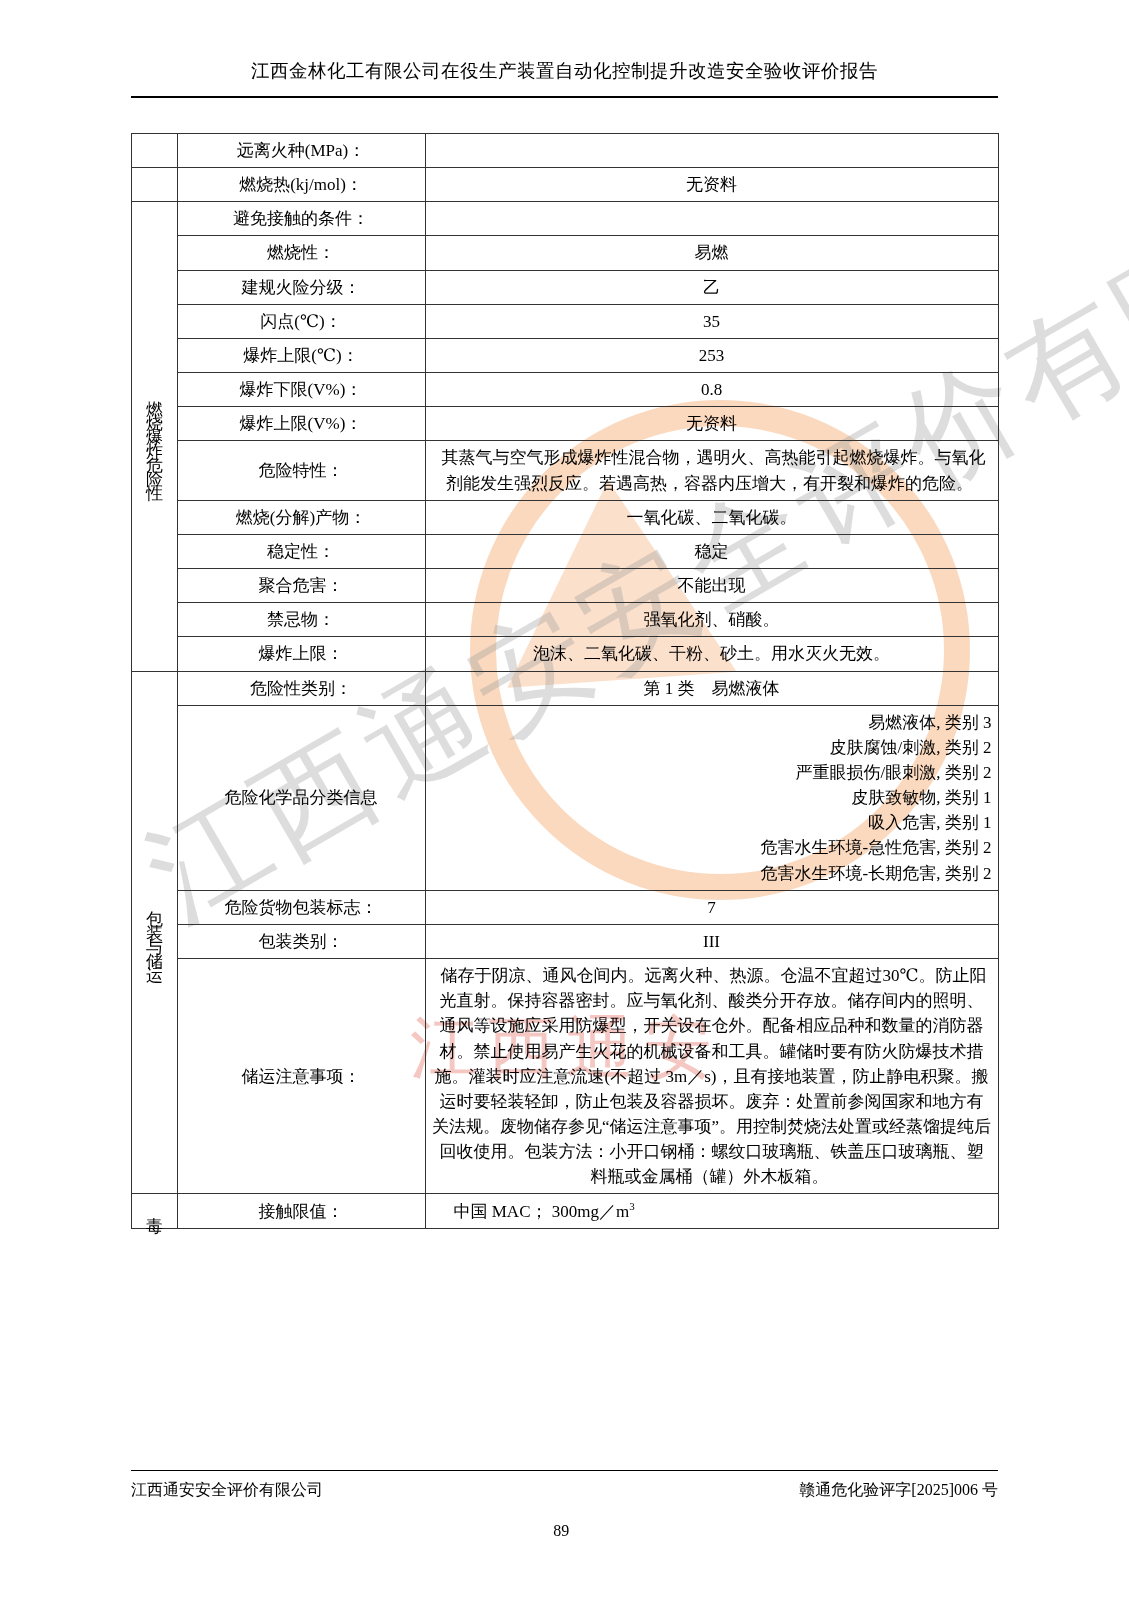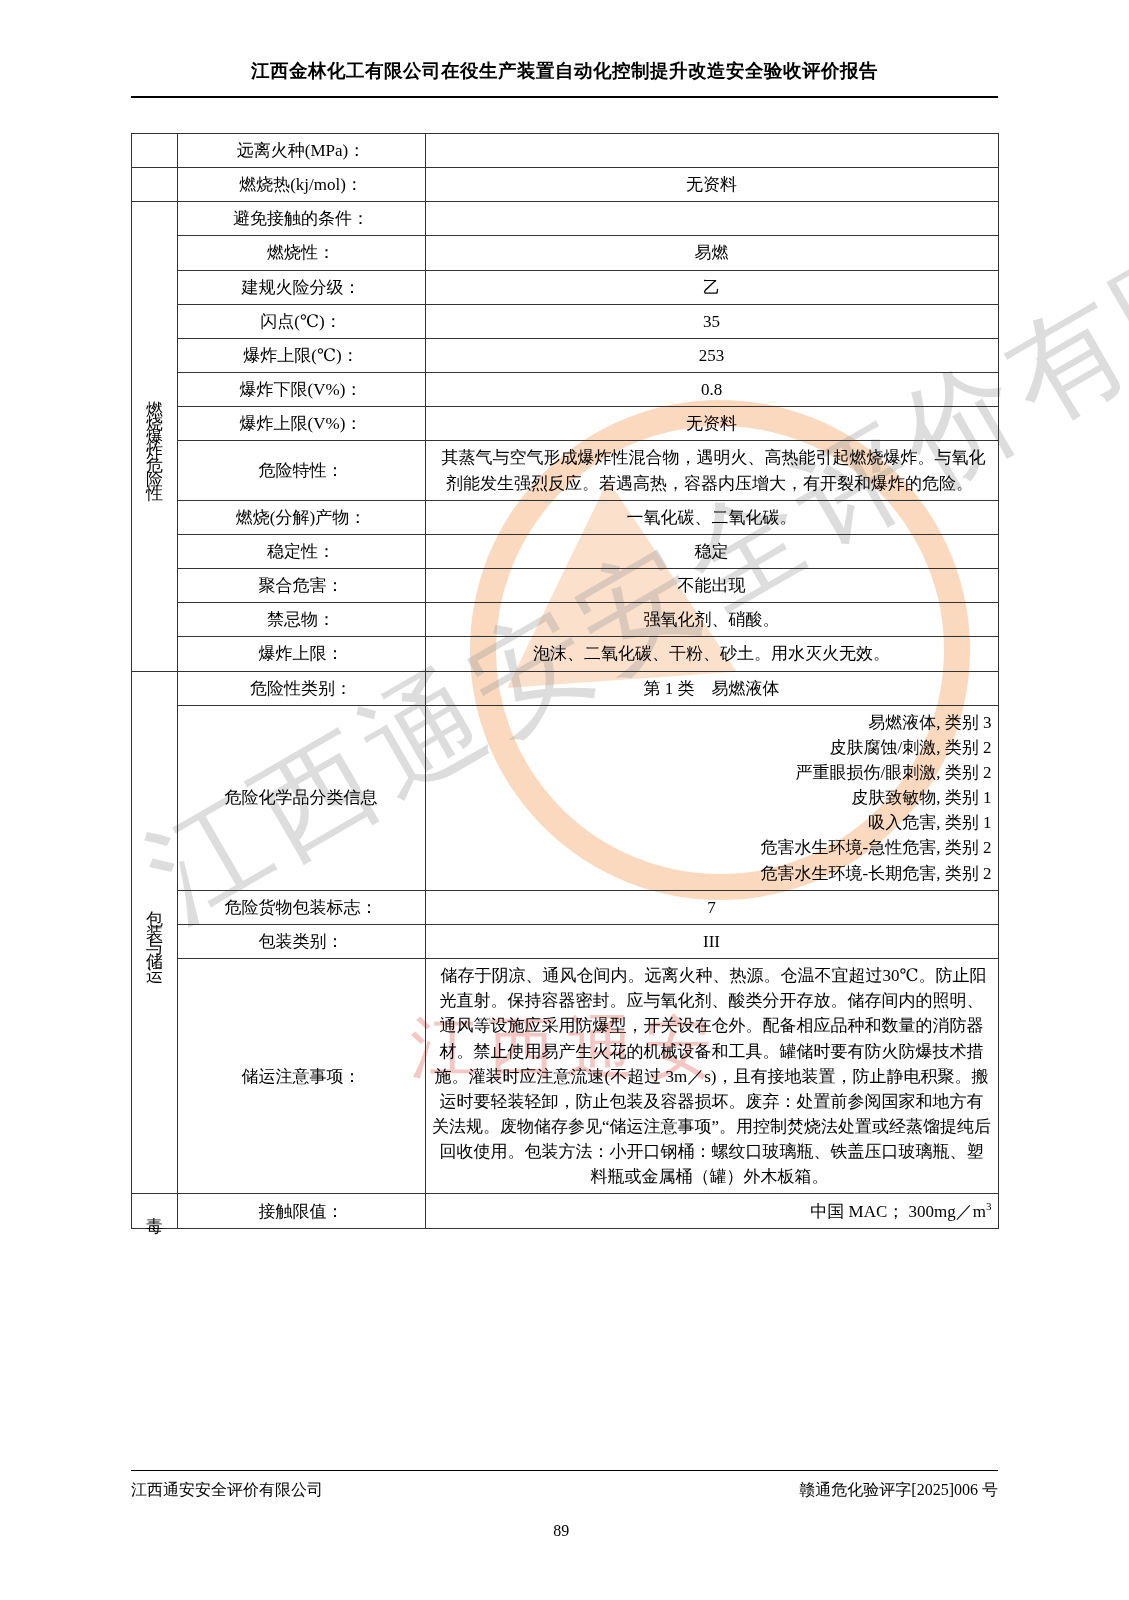--- a/index.html
+++ b/index.html
@@ -74,21 +74,21 @@
 
   
   .doc-header {
     position: relative;
     z-index: 2;
     text-align: center;
     padding-top: 58px;
   }
   .doc-header .title {
     font-size: 18.5px;
-    font-weight: bold;
+    font-weight: normal;
     letter-spacing: 0.5px;
   }
   .header-rule {
     position: absolute;
     left: 131px;
     top: 96px;
     width: 867px;
     border-bottom: 2.2px solid #000;
     z-index: 2;
   }
@@ -121,21 +121,21 @@
   }
   td.label {
     width: 250px;
     text-align: center;
     white-space: nowrap;
   }
   td.value {
     text-align: center;
   }
   td.value.left {
-    text-align: right;
+    text-align: left;
     padding-left: 28px;
   }
   .cat-inner {
     display: block;
     writing-mode: vertical-rl;
     text-orientation: upright;
     margin: 0 auto;
     letter-spacing: 14px;
     line-height: 1.05;
   }

